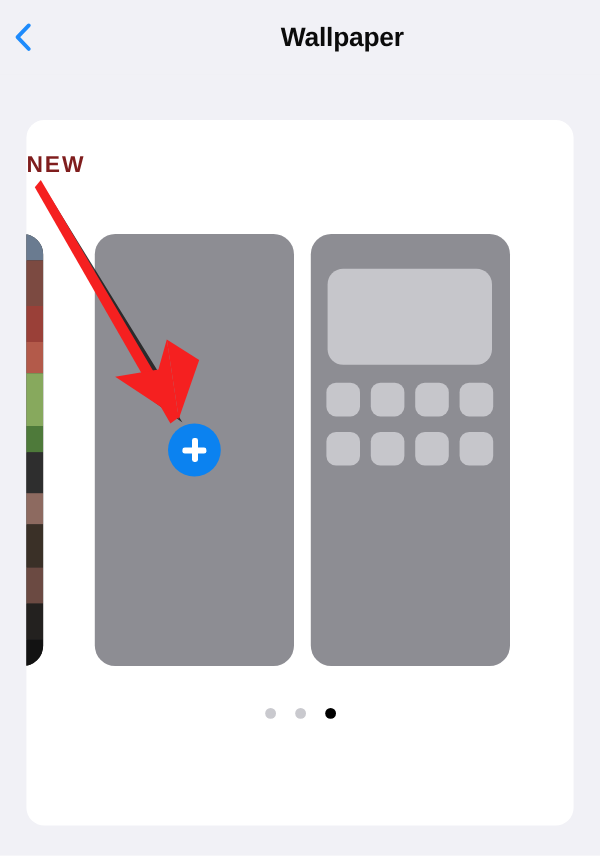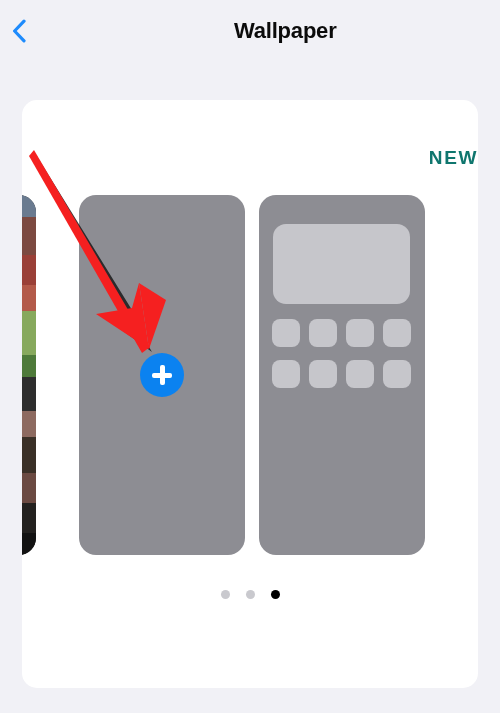--- a/index.html
+++ b/index.html
@@ -65,25 +65,25 @@
     left: 22px;
     top: 100px;
     width: 456px;
     height: 588px;
     background: #ffffff;
     border-radius: 15px;
     overflow: hidden;
   }
   .section-label {
     position: absolute;
-    top: 47px;
-    left: 0;
-    width: 456px;
-    text-align: right;
-    color: #0f766e;
+    top: 27px;
+    left: 0;
+    width: 456px;
+    text-align: left;
+    color: #7f1d1d;
     font-size: 19px;
     font-weight: bold;
     letter-spacing: 1.6px;
   }
 
   
   .carousel {
     position: absolute;
     top: 95px;
     left: 0;

